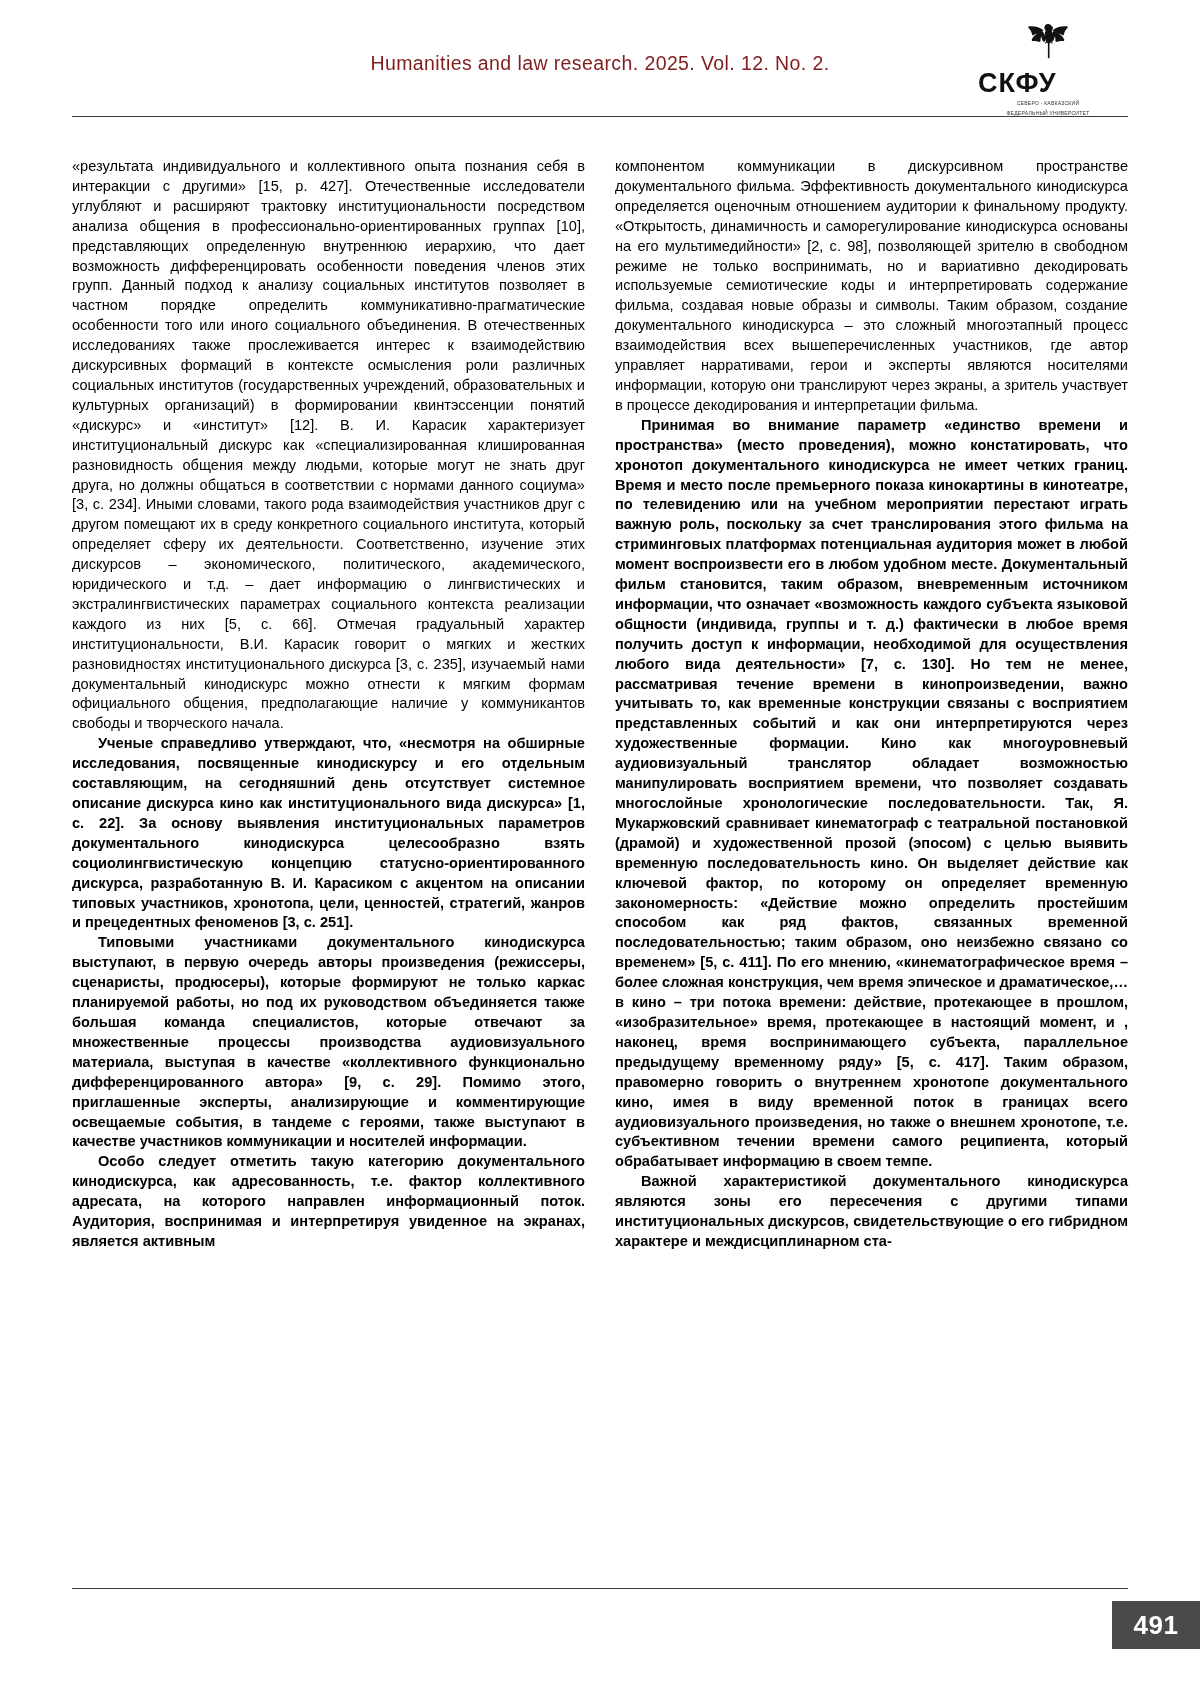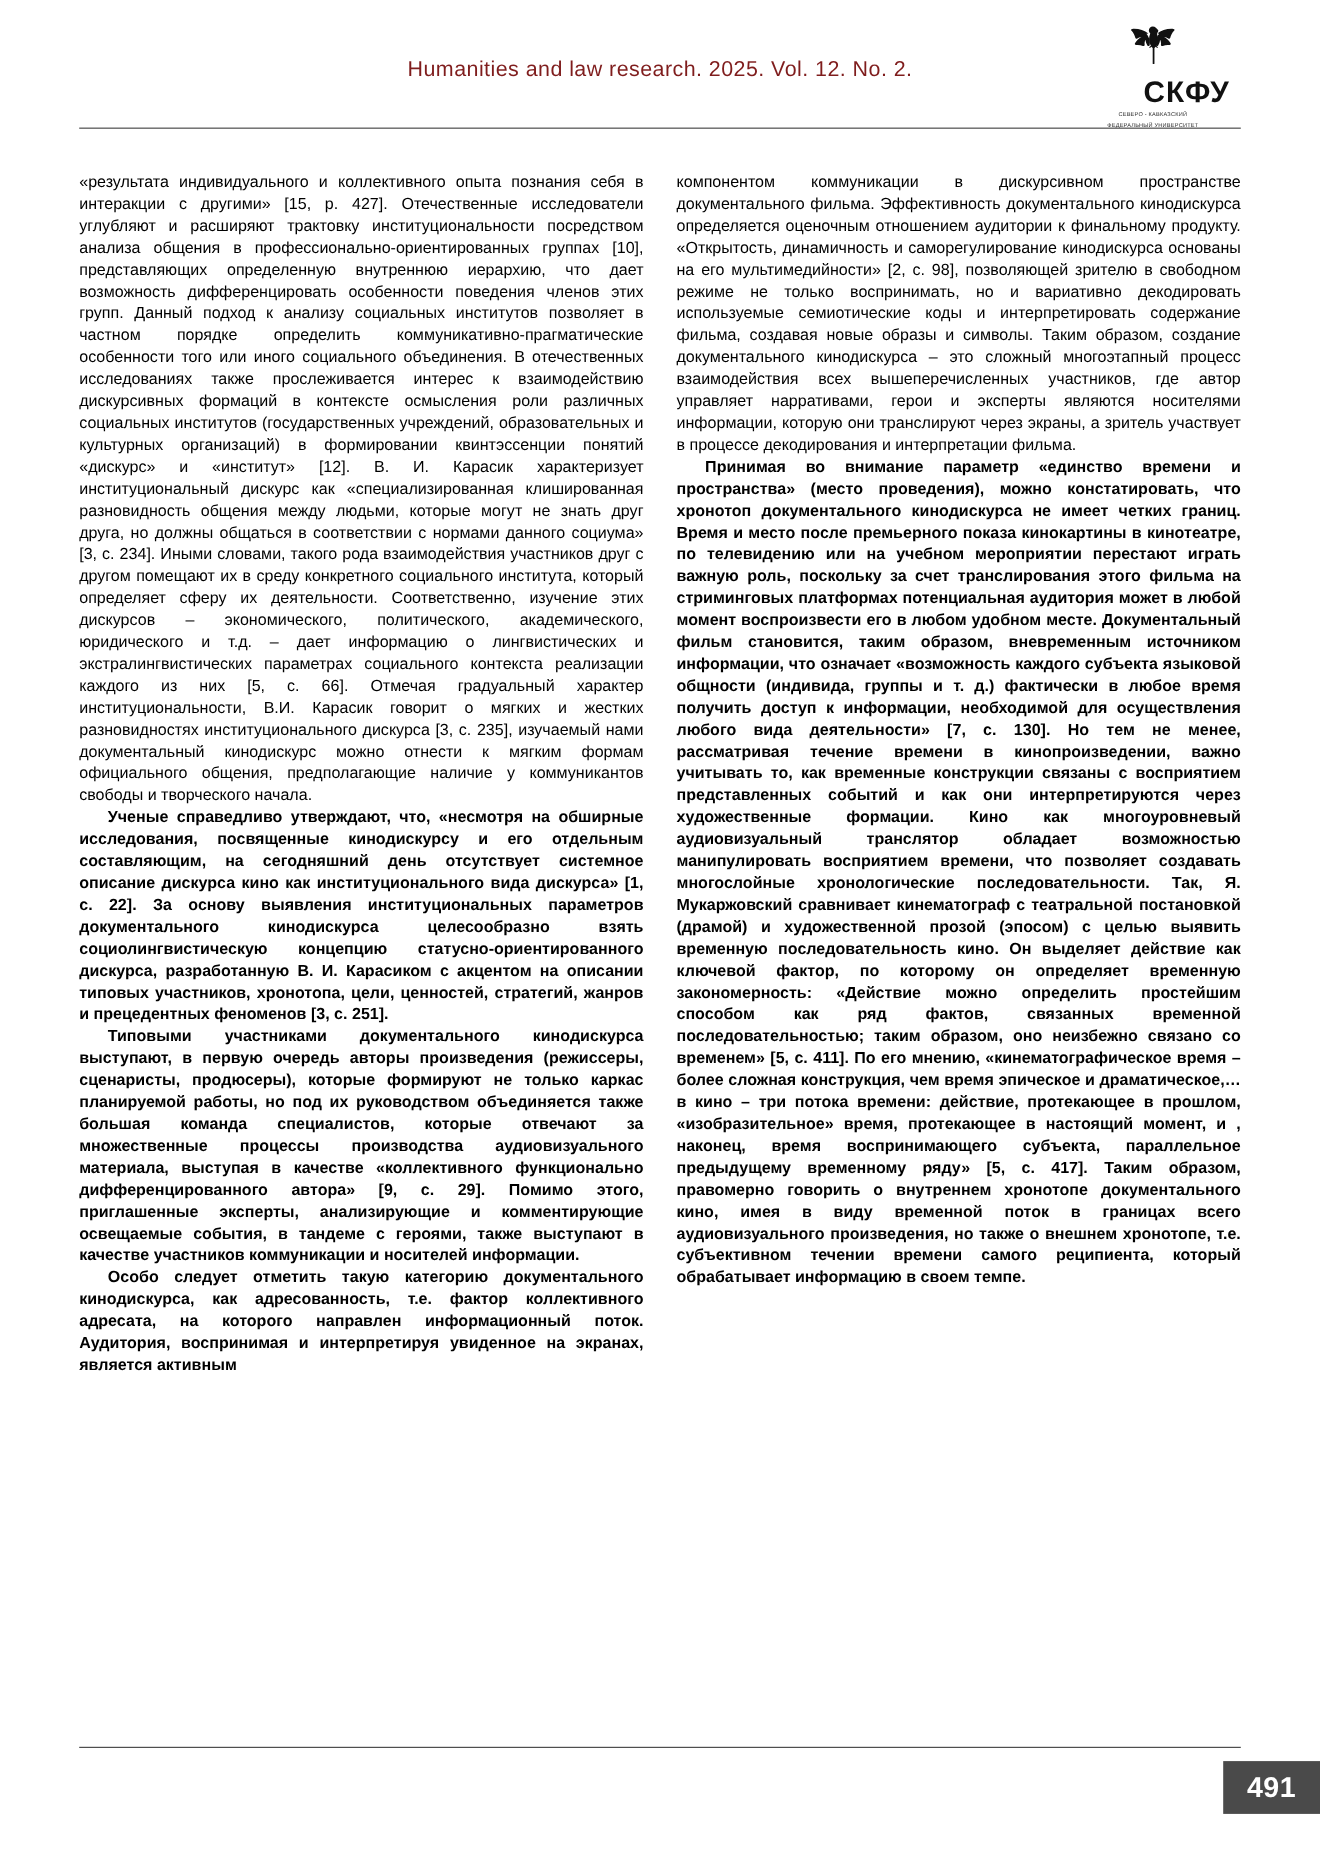--- a/index.html
+++ b/index.html
@@ -47,21 +47,21 @@
   }
   .logo-mark {
     width: 100%;
     text-align: center;
   }
   .logo-abbr {
     font-size: 27px;
     font-weight: bold;
     letter-spacing: 1px;
     color: #111;
-    text-align: right;
+    text-align: left;
     line-height: 1;
     margin-top: 2px;
   }
   .logo-sub {
     font-size: 5.1px;
     letter-spacing: 0.2px;
     color: #333;
     text-align: center;
     line-height: 1.45;
     margin-top: 3px;
@@ -151,19 +151,20 @@
   <div class="content">
     <div class="col">
       <p>«результата индивидуального и коллективного опыта познания себя в интеракции с другими» [15, p. 427]. Отечественные исследователи углубляют и расширяют трактовку институциональности посредством анализа общения в профессионально-ориентированных группах [10], представляющих определенную внутреннюю иерархию, что дает возможность дифференцировать особенности поведения членов этих групп. Данный подход к анализу социальных институтов позволяет в частном порядке определить коммуникативно-прагматические особенности того или иного социального объединения. В отечественных исследованиях также прослеживается интерес к взаимодействию дискурсивных формаций в контексте осмысления роли различных социальных институтов (государственных учреждений, образовательных и культурных организаций) в формировании квинтэссенции понятий «дискурс» и «институт» [12]. В. И. Карасик характеризует институциональный дискурс как «специализированная клишированная разновидность общения между людьми, которые могут не знать друг друга, но должны общаться в соответствии с нормами данного социума» [3, с. 234]. Иными словами, такого рода взаимодействия участников друг с другом помещают их в среду конкретного социального института, который определяет сферу их деятельности. Соответственно, изучение этих дискурсов – экономического, политического, академического, юридического и т.д. – дает информацию о лингвистических и экстралингвистических параметрах социального контекста реализации каждого из них [5, с. 66]. Отмечая градуальный характер институциональности, В.И. Карасик говорит о мягких и жестких разновидностях институционального дискурса [3, с. 235], изучаемый нами документальный кинодискурс можно отнести к мягким формам официального общения, предполагающие наличие у коммуникантов свободы и творческого начала.</p>
       <p class="ind">Ученые справедливо утверждают, что, «несмотря на обширные исследования, посвященные кинодискурсу и его отдельным составляющим, на сегодняшний день отсутствует системное описание дискурса кино как институционального вида дискурса» [1, с. 22]. За основу выявления институциональных параметров документального кинодискурса целесообразно взять социолингвистическую концепцию статусно-ориентированного дискурса, разработанную В. И. Карасиком с акцентом на описании типовых участников, хронотопа, цели, ценностей, стратегий, жанров и прецедентных феноменов [3, с. 251].</p>
       <p class="ind">Типовыми участниками документального кинодискурса выступают, в первую очередь авторы произведения (режиссеры, сценаристы, продюсеры), которые формируют не только каркас планируемой работы, но под их руководством объединяется также большая команда специалистов, которые отвечают за множественные процессы производства аудиовизуального материала, выступая в качестве «коллективного функционально дифференцированного автора» [9, с. 29]. Помимо этого, приглашенные эксперты, анализирующие и комментирующие освещаемые события, в тандеме с героями, также выступают в качестве участников коммуникации и носителей информации.</p>
       <p class="ind">Особо следует отметить такую категорию документального кинодискурса, как адресованность, т.е. фактор коллективного адресата, на которого направлен информационный поток. Аудитория, воспринимая и интерпретируя увиденное на экранах, является активным</p>
     </div>
     <div class="col">
       <p>компонентом коммуникации в дискурсивном пространстве документального фильма. Эффективность документального кинодискурса определяется оценочным отношением аудитории к финальному продукту. «Открытость, динамичность и саморегулирование кинодискурса основаны на его мультимедийности» [2, с. 98], позволяющей зрителю в свободном режиме не только воспринимать, но и вариативно декодировать используемые семиотические коды и интерпретировать содержание фильма, создавая новые образы и символы. Таким образом, создание документального кинодискурса – это сложный многоэтапный процесс взаимодействия всех вышеперечисленных участников, где автор управляет нарративами, герои и эксперты являются носителями информации, которую они транслируют через экраны, а зритель участвует в процессе декодирования и интерпретации фильма.</p>
       <p class="ind">Принимая во внимание параметр «единство времени и пространства» (место проведения), можно констатировать, что хронотоп документального кинодискурса не имеет четких границ. Время и место после премьерного показа кинокартины в кинотеатре, по телевидению или на учебном мероприятии перестают играть важную роль, поскольку за счет транслирования этого фильма на стриминговых платформах потенциальная аудитория может в любой момент воспроизвести его в любом удобном месте. Документальный фильм становится, таким образом, вневременным источником информации, что означает «возможность каждого субъекта языковой общности (индивида, группы и т. д.) фактически в любое время получить доступ к информации, необходимой для осуществления любого вида деятельности» [7, с. 130]. Но тем не менее, рассматривая течение времени в кинопроизведении, важно учитывать то, как временные конструкции связаны с восприятием представленных событий и как они интерпретируются через художественные формации. Кино как многоуровневый аудиовизуальный транслятор обладает возможностью манипулировать восприятием времени, что позволяет создавать многослойные хронологические последовательности. Так, Я. Мукаржовский сравнивает кинематограф с театральной постановкой (драмой) и художественной прозой (эпосом) с целью выявить временную последовательность кино. Он выделяет действие как ключевой фактор, по которому он определяет временную закономерность: «Действие можно определить простейшим способом как ряд фактов, связанных временной последовательностью; таким образом, оно неизбежно связано со временем» [5, с. 411]. По его мнению, «кинематографическое время – более сложная конструкция, чем время эпическое и драматическое,… в кино – три потока времени: действие, протекающее в прошлом, «изобразительное» время, протекающее в настоящий момент, и , наконец, время воспринимающего субъекта, параллельное предыдущему временному ряду» [5, с. 417]. Таким образом, правомерно говорить о внутреннем хронотопе документального кино, имея в виду временной поток в границах всего аудиовизуального произведения, но также о внешнем хронотопе, т.е. субъективном течении времени самого реципиента, который обрабатывает информацию в своем темпе.</p>
+      <p class="ind">Важной характеристикой документального кинодискурса являются зоны его пересечения с другими типами институциональных дискурсов, свидетельствующие о его гибридном характере и междисциплинарном ста-</p>
     </div>
   </div>
 
   <div class="footer-rule"></div>
   <div class="page-number-box">491</div>
 
 </div>
 
 </body></html>

